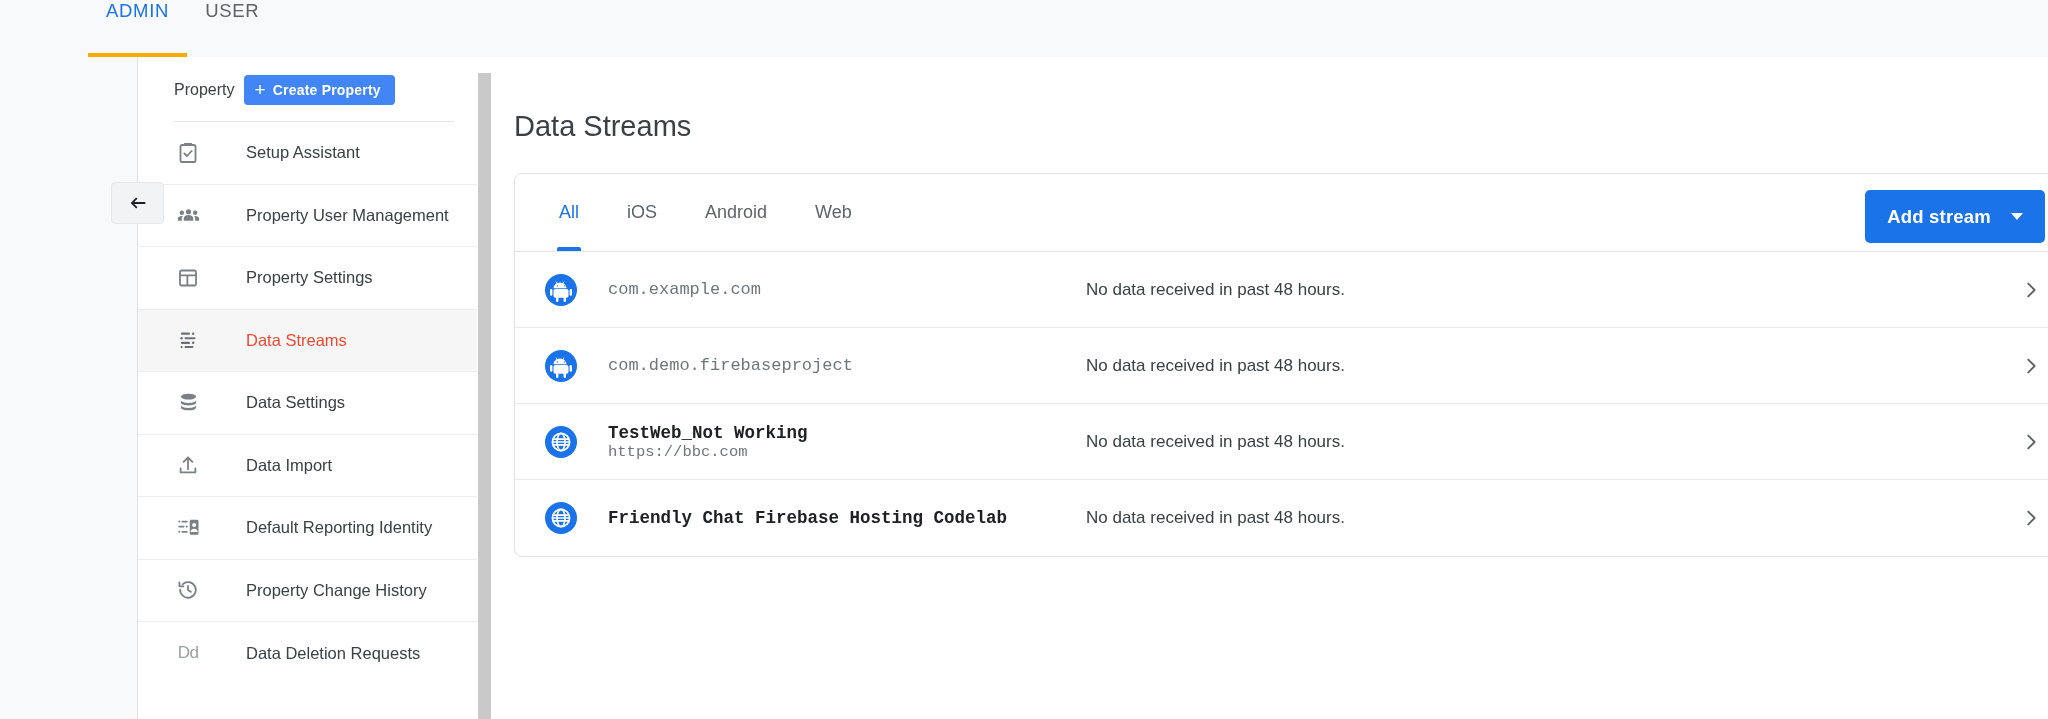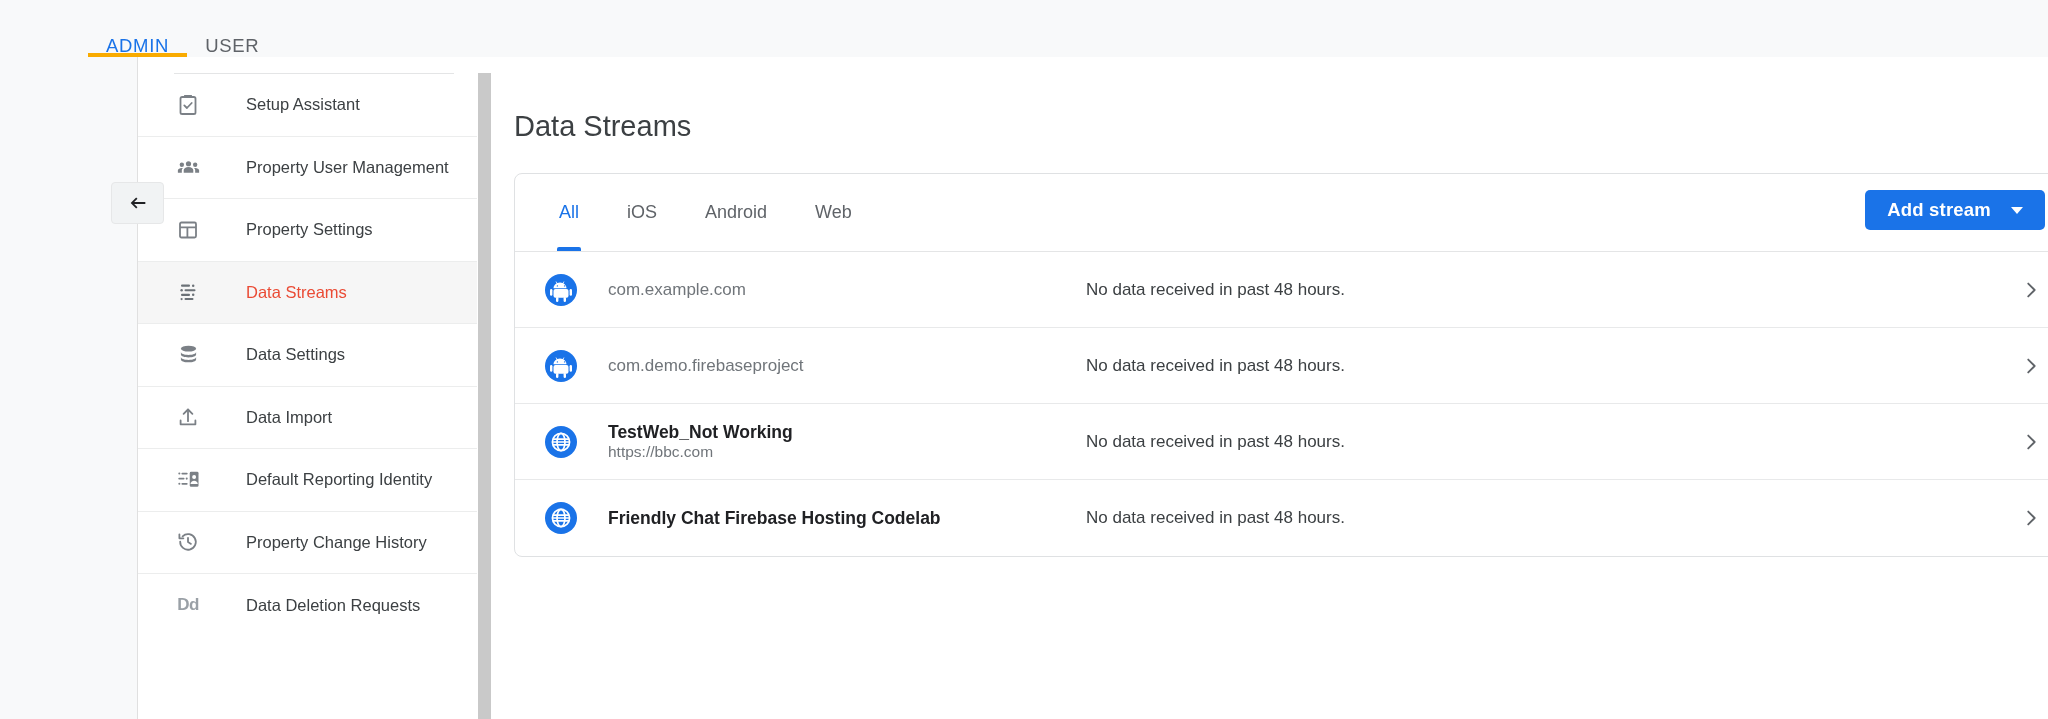--- a/index.html
+++ b/index.html
@@ -13,21 +13,21 @@
   
   .topbar {
     position: absolute; left: 0; top: 0;
     width: 2048px; height: 57px;
     background: #f8f9fa;
     display: flex; align-items: flex-start;
   }
   .topbar-tabs { display: flex; margin-left: 88px; }
   .top-tab {
     height: 57px;
-    display: flex; align-items: flex-end; justify-content: center;
+    display: flex; align-items: flex-start; justify-content: center;
     padding: 0 18px;
     font-size: 18.5px;
     letter-spacing: .7px;
     color: #5f6368;
     cursor: pointer;
     position: relative;
     font-weight: 400;
   }
   .top-tab.active { color: #1a73e8; }
   .top-tab.active::after {
@@ -112,21 +112,21 @@
   }
   .nav-label {
     margin-left: 22px;
     font-size: 16.5px;
     color: #3c4043;
     white-space: nowrap;
   }
   .nav-item.selected .nav-label { color: #ea4b35; }
   .nav-item.selected .nav-icon { color: #6b7177; }
   .dd-badge {
-    font-size: 17px; font-weight: bold; color: #9aa0a6;
+    font-size: 17px; font-weight: normal; color: #9aa0a6;
     letter-spacing: -.5px;
   }
 
   
   .scroll-col {
     position: absolute; left: 477px; top: 57px;
     width: 17px; height: 662px;
     background: #ffffff;
   }
   .scroll-thumb {
@@ -173,21 +173,21 @@
     cursor: pointer;
     position: relative;
   }
   .tab.active { color: #1a73e8; }
   .tab.active::after {
     content: ""; position: absolute; left: 22px; right: 22px; bottom: 0;
     height: 4px; background: #1a73e8; border-radius: 2px 2px 0 0;
   }
   .add-stream-btn {
     position: absolute; right: 16px; top: 16px;
-    height: 40px;
+    height: 53px;
     background: #1a73e8; color: #fff;
     border: none; border-radius: 5px;
     padding: 0 22px;
     display: inline-flex; align-items: center; gap: 20px;
     font-size: 18.5px; font-weight: bold;
     letter-spacing: .2px;
     cursor: pointer;
     font-family: "Liberation Sans", sans-serif;
   }
   .caret-down {
@@ -206,21 +206,21 @@
   .stream-row:last-child { border-bottom: none; }
   .stream-icon {
     flex: 0 0 38px;
     margin-left: 27px;
     width: 38px; height: 38px;
     display: flex; align-items: center; justify-content: center;
   }
   .stream-names {
     margin-left: 28px;
     width: 478px;
-    display: flex; flex-direction: column; justify-content: center;
+    display: flex; flex-direction: column; justify-content: center; font-family: Liberation Mono, monospace;
   }
   .stream-title { font-size: 17px; color: #70757a; }
   .stream-title.strong { font-size: 17.5px; color: #202124; font-weight: bold; }
   .stream-sub { font-size: 15.5px; color: #70757a; }
   .stream-status {
     font-size: 17px; color: #3c4043;
     flex: 1 1 auto;
   }
   .chevron {
     flex: 0 0 60px;
@@ -247,20 +247,27 @@
 <div class="collapse-btn">
   <span>
     <svg width="22" height="22" viewBox="0 0 24 24" fill="#202124">
       <path d="M20 11H7.83l3.58-3.59L10 6l-6 6 6 6 1.41-1.41L7.83 13H20v-2z"></path>
     </svg>
   </span>
 </div>
 
 <div class="sidebar">
 
+  <div class="prop-head">
+    <span class="prop-label">Property</span>
+    <button class="create-prop-btn">
+      <span class="plus-glyph">+</span>
+      <span>Create Property</span>
+    </button>
+  </div>
 
   <div class="prop-divider"></div>
 
   <div class="nav-list">
 
     <div class="nav-item">
       <span class="nav-icon">
         <svg width="24" height="24" viewBox="0 0 24 24" fill="none" stroke="currentColor" stroke-width="1.8">
           <rect x="4.5" y="4" width="15" height="17" rx="1.6"></rect>
           <path d="M9 4V2.8h6V4" stroke-linecap="round"></path>

